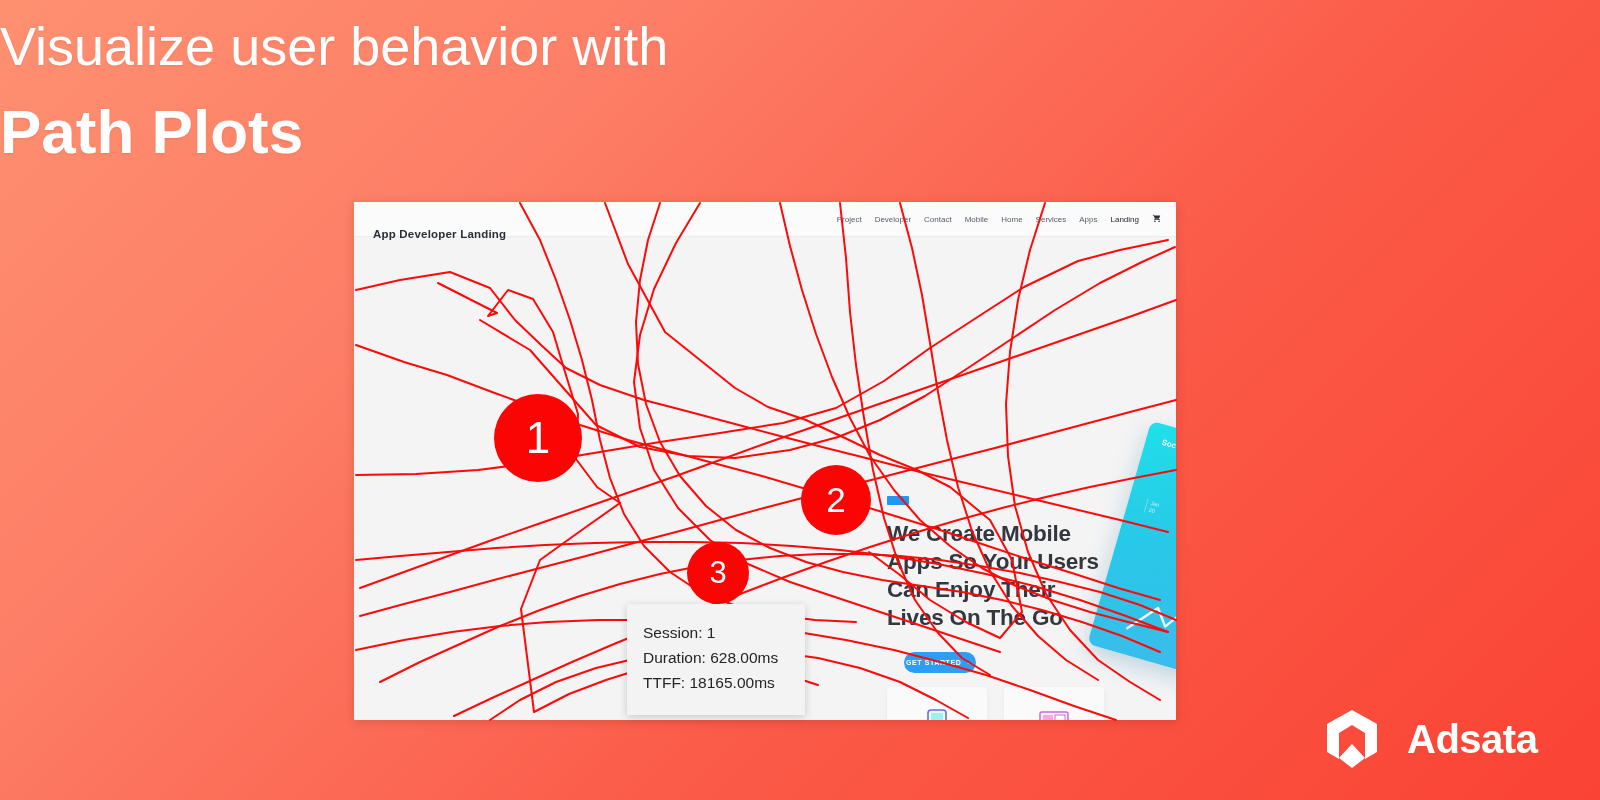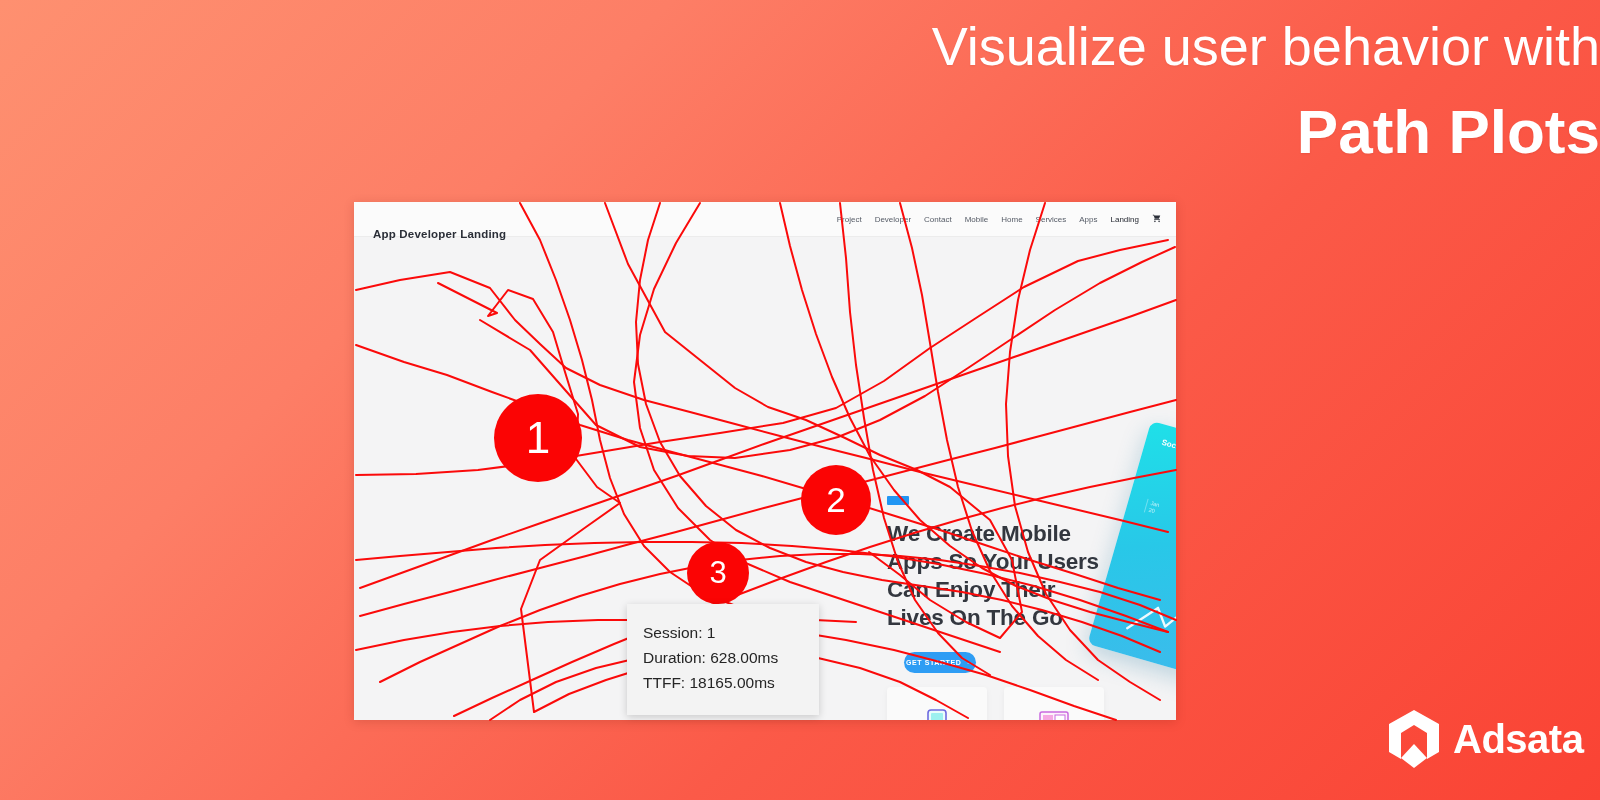--- a/index.html
+++ b/index.html
@@ -17,21 +17,21 @@
     overflow: hidden;
     background: linear-gradient(135deg, #FE9070 0%, #FD7E66 28%, #FB5A48 62%, #FA4334 100%);
   }
 
   
   .headline-wrap {
     position: absolute;
     top: 18px;
     left: 0;
     width: 1600px;
-    text-align: right;
+    text-align: left;
     color: #ffffff;
   }
   .headline-1 {
     font-size: 54px;
     font-weight: 400;
     letter-spacing: 0px;
     line-height: 1.05;
     text-shadow: 0 1px 2px rgba(120,30,20,0.10);
   }
   .headline-2 {
@@ -199,40 +199,40 @@
     font-weight: 400;
   }
   #marker-1 { left: 494px; top: 394px; width: 88px;  height: 88px; font-size: 44px; }
   #marker-2 { left: 801px; top: 465px; width: 70px;  height: 70px; font-size: 35px; }
   #marker-3 { left: 687px; top: 542px; width: 62px;  height: 62px; font-size: 31px; }
 
   
   #tooltip {
     position: absolute;
     left: 627px; top: 604px;
-    width: 192px; height: 111px;
+    width: 178px; height: 111px;
     background: #f3f3f3;
     box-shadow: 0 2px 8px rgba(0,0,0,0.18);
     padding: 16px 0 0 16px;
     box-sizing: border-box;
   }
   .tt-line {
     font-size: 15.5px;
     color: #252525;
     line-height: 1.62;
     white-space: nowrap;
   }
 
   
   #brand {
     position: absolute;
-    left: 1386px; top: 708px;
+    left: 1324px; top: 708px;
     display: flex;
     align-items: center;
-    gap: 11px;
+    gap: 27px;
   }
   #brand .mark { width: 56px; height: 62px; }
   #brand .wordmark {
     font-size: 40px;
     font-weight: 600;
     color: #ffffff;
     letter-spacing: -0.5px;
   }
 </style>
 </head>

